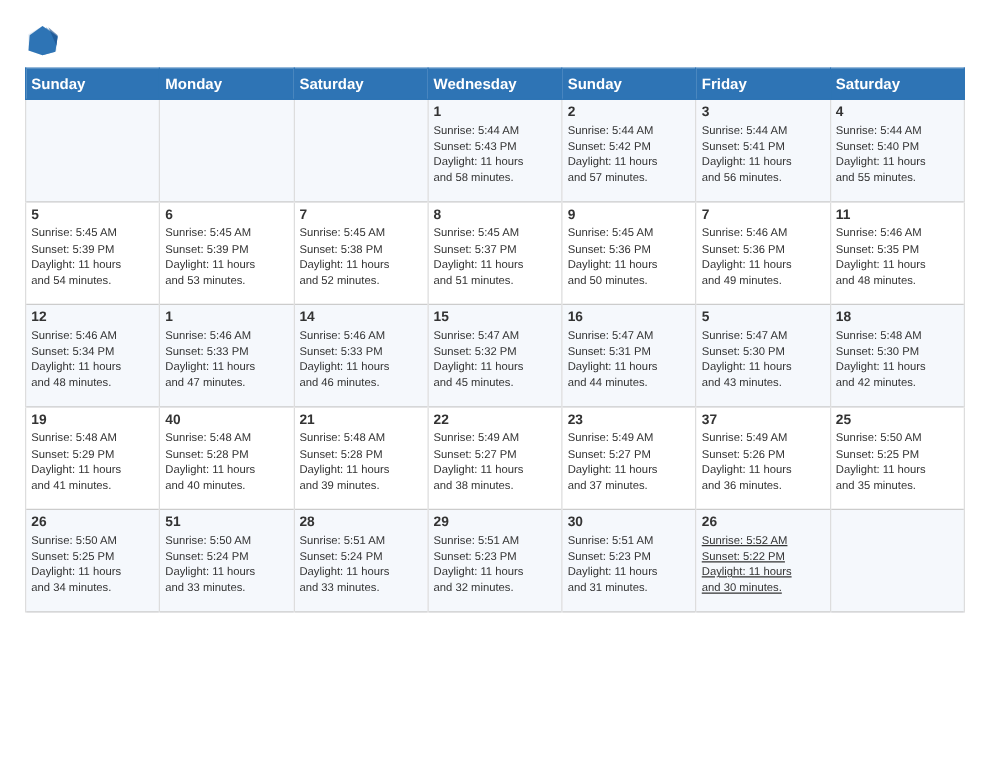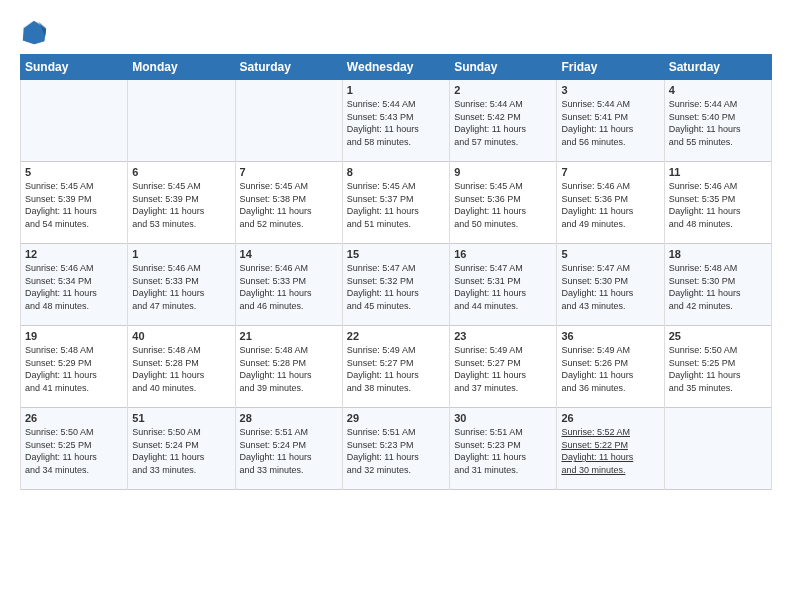--- a/index.html
+++ b/index.html
@@ -303,21 +303,21 @@
 and 38 minutes.</div>
           </td>
           <td>
             <span class="day-num">23</span>
             <div class="day-info" style="white-space: pre-line;">Sunrise: 5:49 AM
 Sunset: 5:27 PM
 Daylight: 11 hours
 and 37 minutes.</div>
           </td>
           <td>
-            <span class="day-num">36</span>
+            <span class="day-num">37</span>
             <div class="day-info" style="white-space: pre-line;">Sunrise: 5:49 AM
 Sunset: 5:26 PM
 Daylight: 11 hours
 and 36 minutes.</div>
           </td>
           <td>
             <span class="day-num">25</span>
             <div class="day-info" style="white-space: pre-line;">Sunrise: 5:50 AM
 Sunset: 5:25 PM
 Daylight: 11 hours

